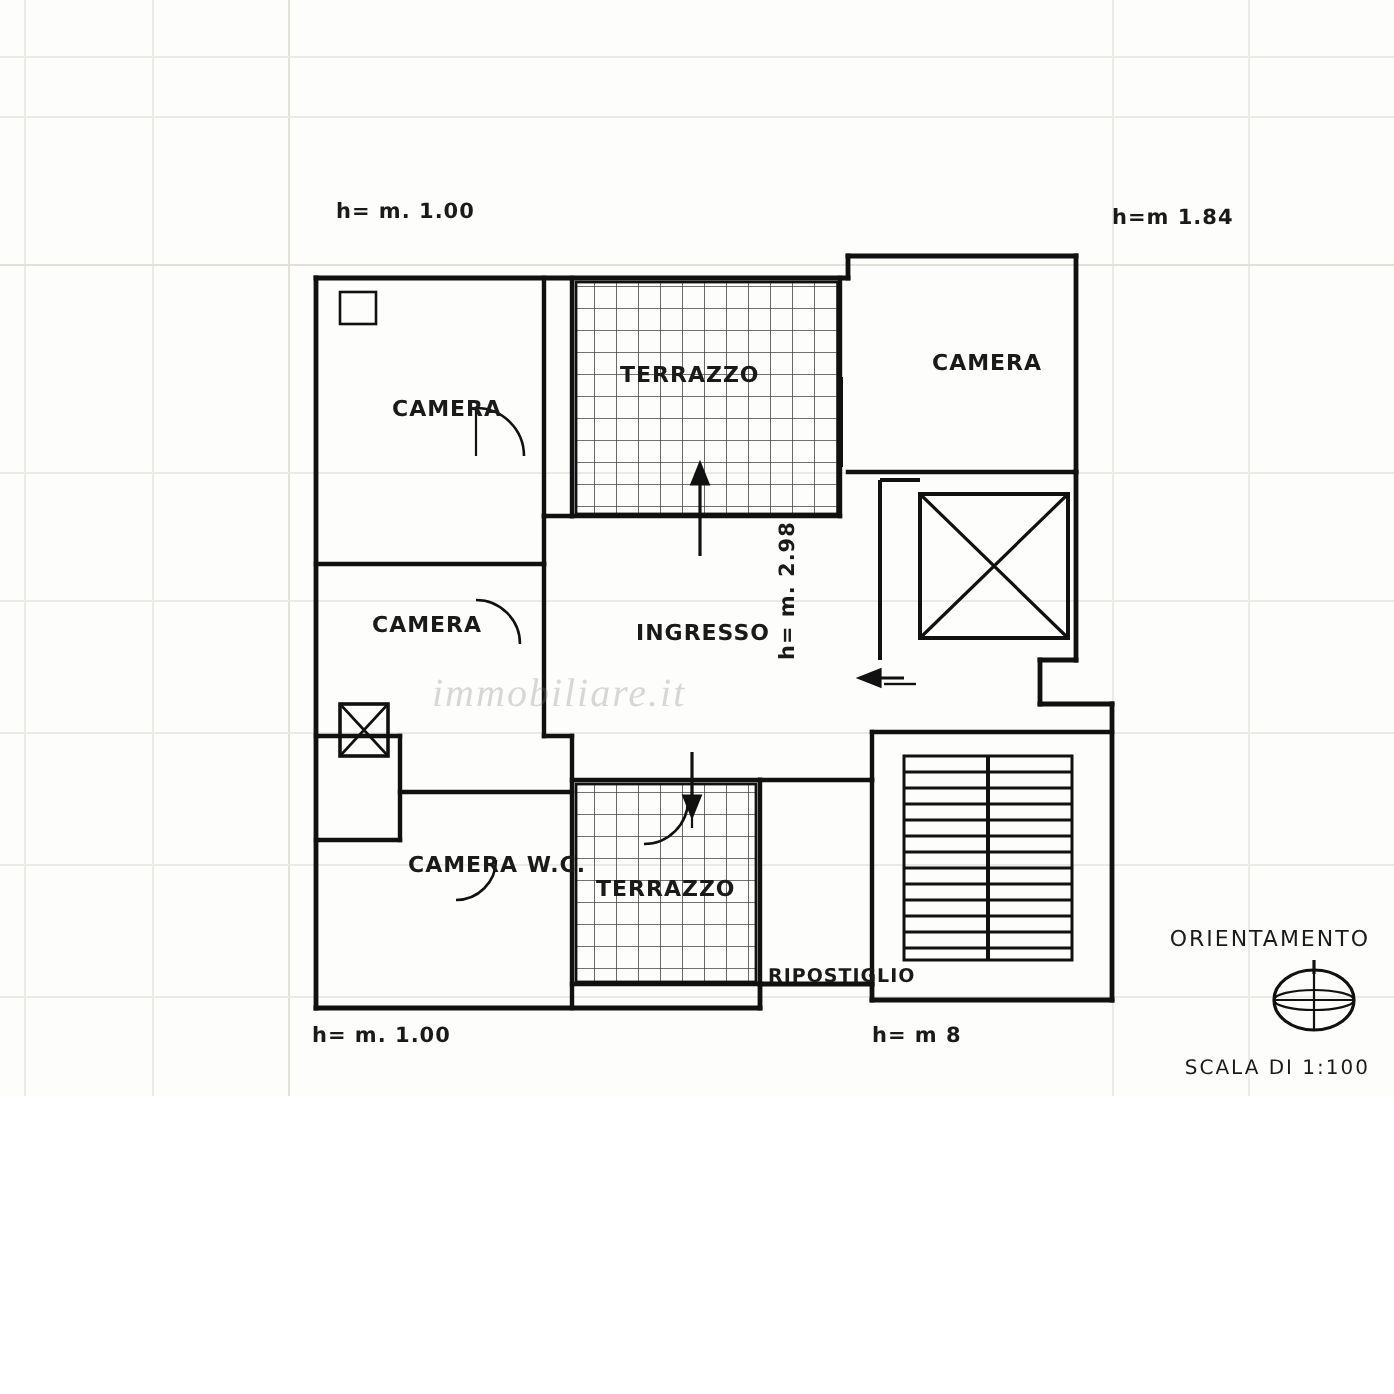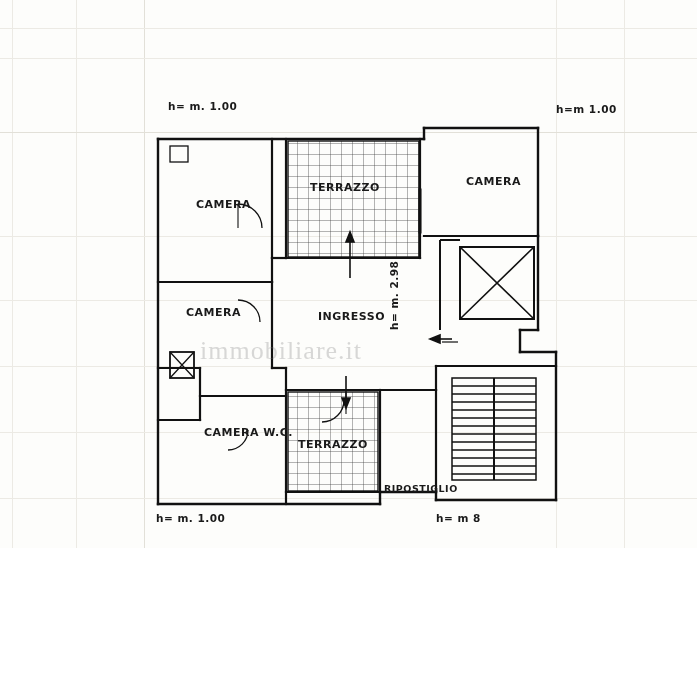--- a/index.html
+++ b/index.html
@@ -59,26 +59,27 @@
   .dim-label {
     font-size: 10.5px;
     font-weight: 600;
   }
   .rot-label {
     transform: rotate(-90deg);
     transform-origin: left top;
   }
   .watermark {
     position: absolute;
-    left: 200px;
+    left: 216px;
     top: 336px;
     width: 280px;
     height: 28px;
     font-family: "Liberation Serif", serif;
-    font-size: 26px;
+    font-size: 20px;
+    font-style: italic;
     color: rgba(120,120,120,0.28);
     letter-spacing: 1px;
     user-select: none;
   }
   .orient-block {
     position: absolute;
     right: 12px;
     bottom: 8px;
     text-align: right;
   }
@@ -248,34 +249,47 @@
       <path d="M346,408 L342,398 L350,398 Z"></path>
 
       <path d="M452,339 L432,339" fill="none"></path>
       <path d="M430,339 L440,335 L440,343 Z"></path>
 
       <path d="M458,342 L442,342" fill="none" stroke-width="1.2"></path>
     </g>
   </svg>
 
   <div class="label dim-label" style="left:168px; top:100px;">h= m. 1.00</div>
-  <div class="label dim-label" style="left:556px; top:103px;">h=m 1.00</div>
+  <div class="label dim-label" style="left:556px; top:103px;">h=m 1.84</div>
 
   <div class="label room-label" style="left:196px; top:198px;">CAMERA</div>
   <div class="label room-label" style="left:310px; top:181px;">TERRAZZO</div>
   <div class="label room-label" style="left:466px; top:175px;">CAMERA</div>
 
   <div class="label room-label" style="left:186px; top:306px;">CAMERA</div>
   <div class="label room-label" style="left:318px; top:310px;">INGRESSO</div>
 
   <div class="label dim-label rot-label" style="left:388px; top:330px;">h= m. 2.98</div>
 
   <div class="label room-label" style="left:204px; top:426px;">CAMERA W.C.</div>
   <div class="label room-label" style="left:298px; top:438px;">TERRAZZO</div>
   <div class="label room-label" style="left:384px; top:438px; font-size:9.5px;margin-top:45px;">RIPOSTIGLIO</div>
 
   <div class="label dim-label" style="left:156px; top:512px;">h= m. 1.00</div>
   <div class="label dim-label" style="left:436px; top:512px;">h= m 8</div>
 
   <div class="watermark">immobiliare.it</div>
 
+  <div class="orient-block">
+    <div class="orient-title">ORIENTAMENTO</div>
+    <div class="compass">
+      <svg width="56" height="44" viewBox="0 0 56 44">
+        <ellipse cx="28" cy="22" rx="20" ry="15" fill="none" stroke="#111" stroke-width="1.6"></ellipse>
+        <ellipse cx="28" cy="22" rx="20" ry="5" fill="none" stroke="#111" stroke-width="1.1"></ellipse>
+        <path d="M28,7 L28,37" stroke="#111" stroke-width="1.1"></path>
+        <path d="M8,22 L48,22" stroke="#111" stroke-width="1.1"></path>
+        <path d="M28,2 L28,9" stroke="#111" stroke-width="1.6"></path>
+      </svg>
+    </div>
+    <div class="orient-scale">SCALA DI 1:100</div>
+  </div>
 
 </div>
 
 </body></html>

